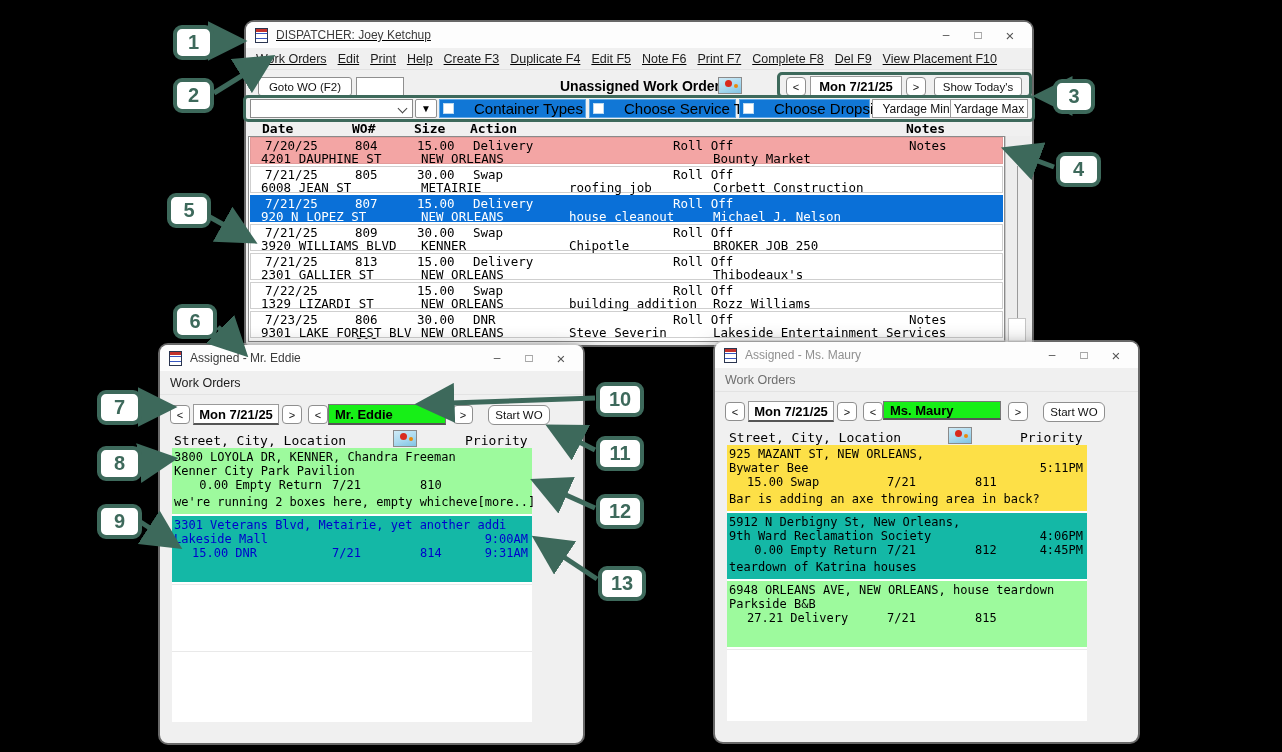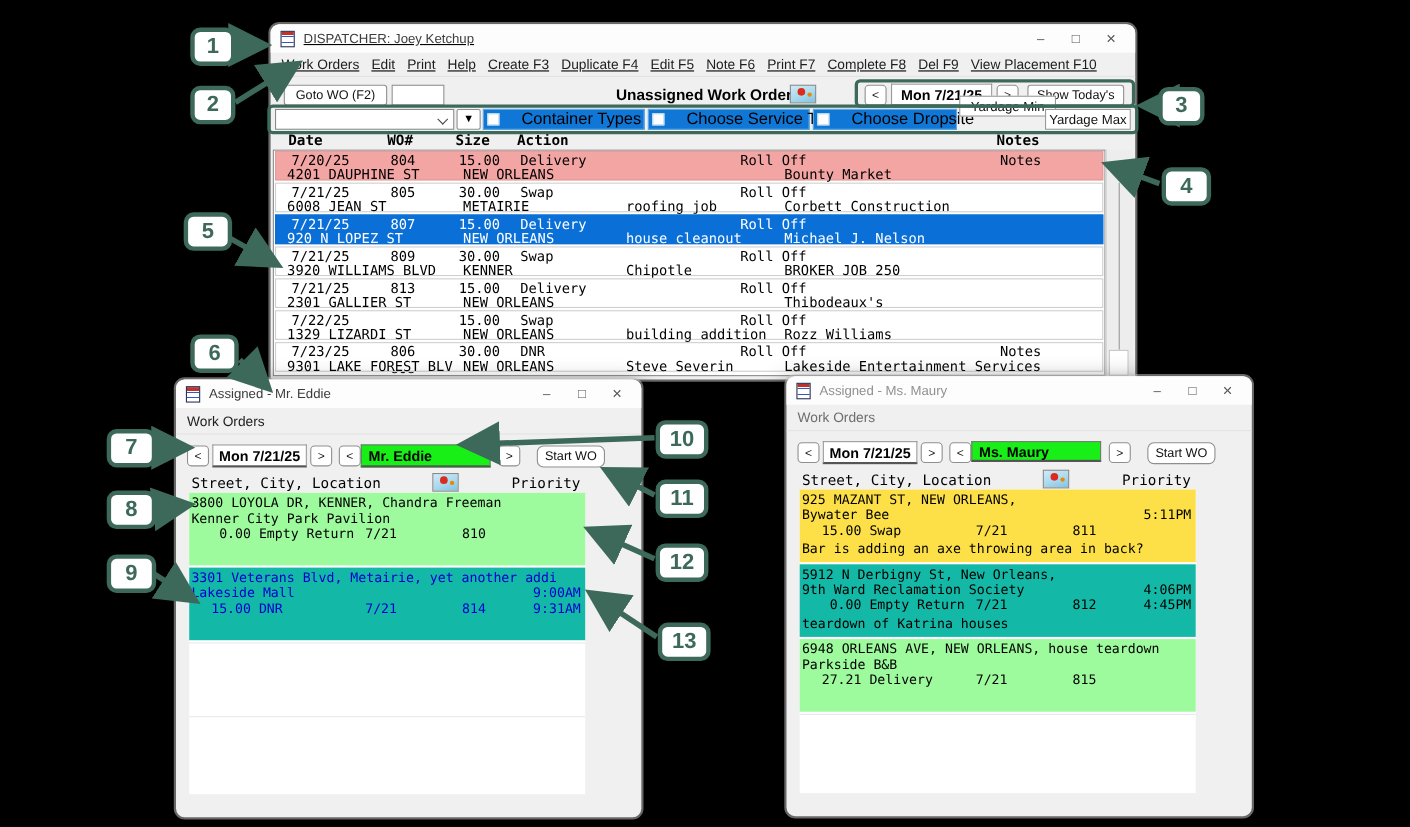--- a/index.html
+++ b/index.html
@@ -139,21 +139,21 @@
     <span class="chip-label">Container Types</span>
   </div>
   <div class="chip" style="left:343px; top:77px; width:147px;">
     <span class="cb"></span>
     <span class="chip-label">Choose Service Types</span>
   </div>
   <div class="chip" style="left:493px; top:77px; width:131px;">
     <span class="cb"></span>
     <span class="chip-label">Choose Dropsite</span>
   </div>
-  <div class="ytext" style="left:626px; top:65px; width:88px;">Yardage Min</div>
+  <div class="ytext" style="left:626px; top:77px; width:88px;">Yardage Min</div>
   <div class="ytext" style="left:704px; top:77px; width:78px;">Yardage Max</div>
 
   <div class="tbl-header mono" style="left:2px; top:99px; width:756px; height:14px;">
     <span style="left:14px;">Date</span>
     <span style="left:104px;">WO#</span>
     <span style="left:166px;">Size</span>
     <span style="left:222px;">Action</span>
     <span style="left:658px;">Notes</span>
   </div>
 
@@ -266,20 +266,21 @@
   <span class="a-colhead mono" style="left:14px; top:88px;">Street, City, Location</span>
   <div class="map-icon" style="position:absolute; left:233px; top:85px;"></div>
   <span class="a-colhead mono" style="left:305px; top:88px;">Priority</span>
   <div id="eddie-list" class="a-list mono" style="left:12px; top:103px; width:360px; height:274px;">
   <div class="a-row green">
           <span class="al1">3800 LOYOLA DR, KENNER, Chandra Freeman</span>
           <span class="al2">Kenner City Park Pavilion</span>
           <span class="asvc"> 0.00 Empty Return</span>
           <span class="adate">7/21</span>
           <span class="awo">810</span>
+          <span class="al4">we're running 2 boxes here, empty whicheve[more..]</span>
         </div>
         <div class="a-row white bluetext">
           <span class="al1">3301 Veterans Blvd, Metairie, yet another addi</span>
           <span class="al2">Lakeside Mall</span>
           <span class="atime1">9:00AM</span>
           <span class="asvc">15.00 DNR</span>
           <span class="adate">7/21</span>
           <span class="awo">814</span>
           <span class="atime2">9:31AM</span>
         </div>

